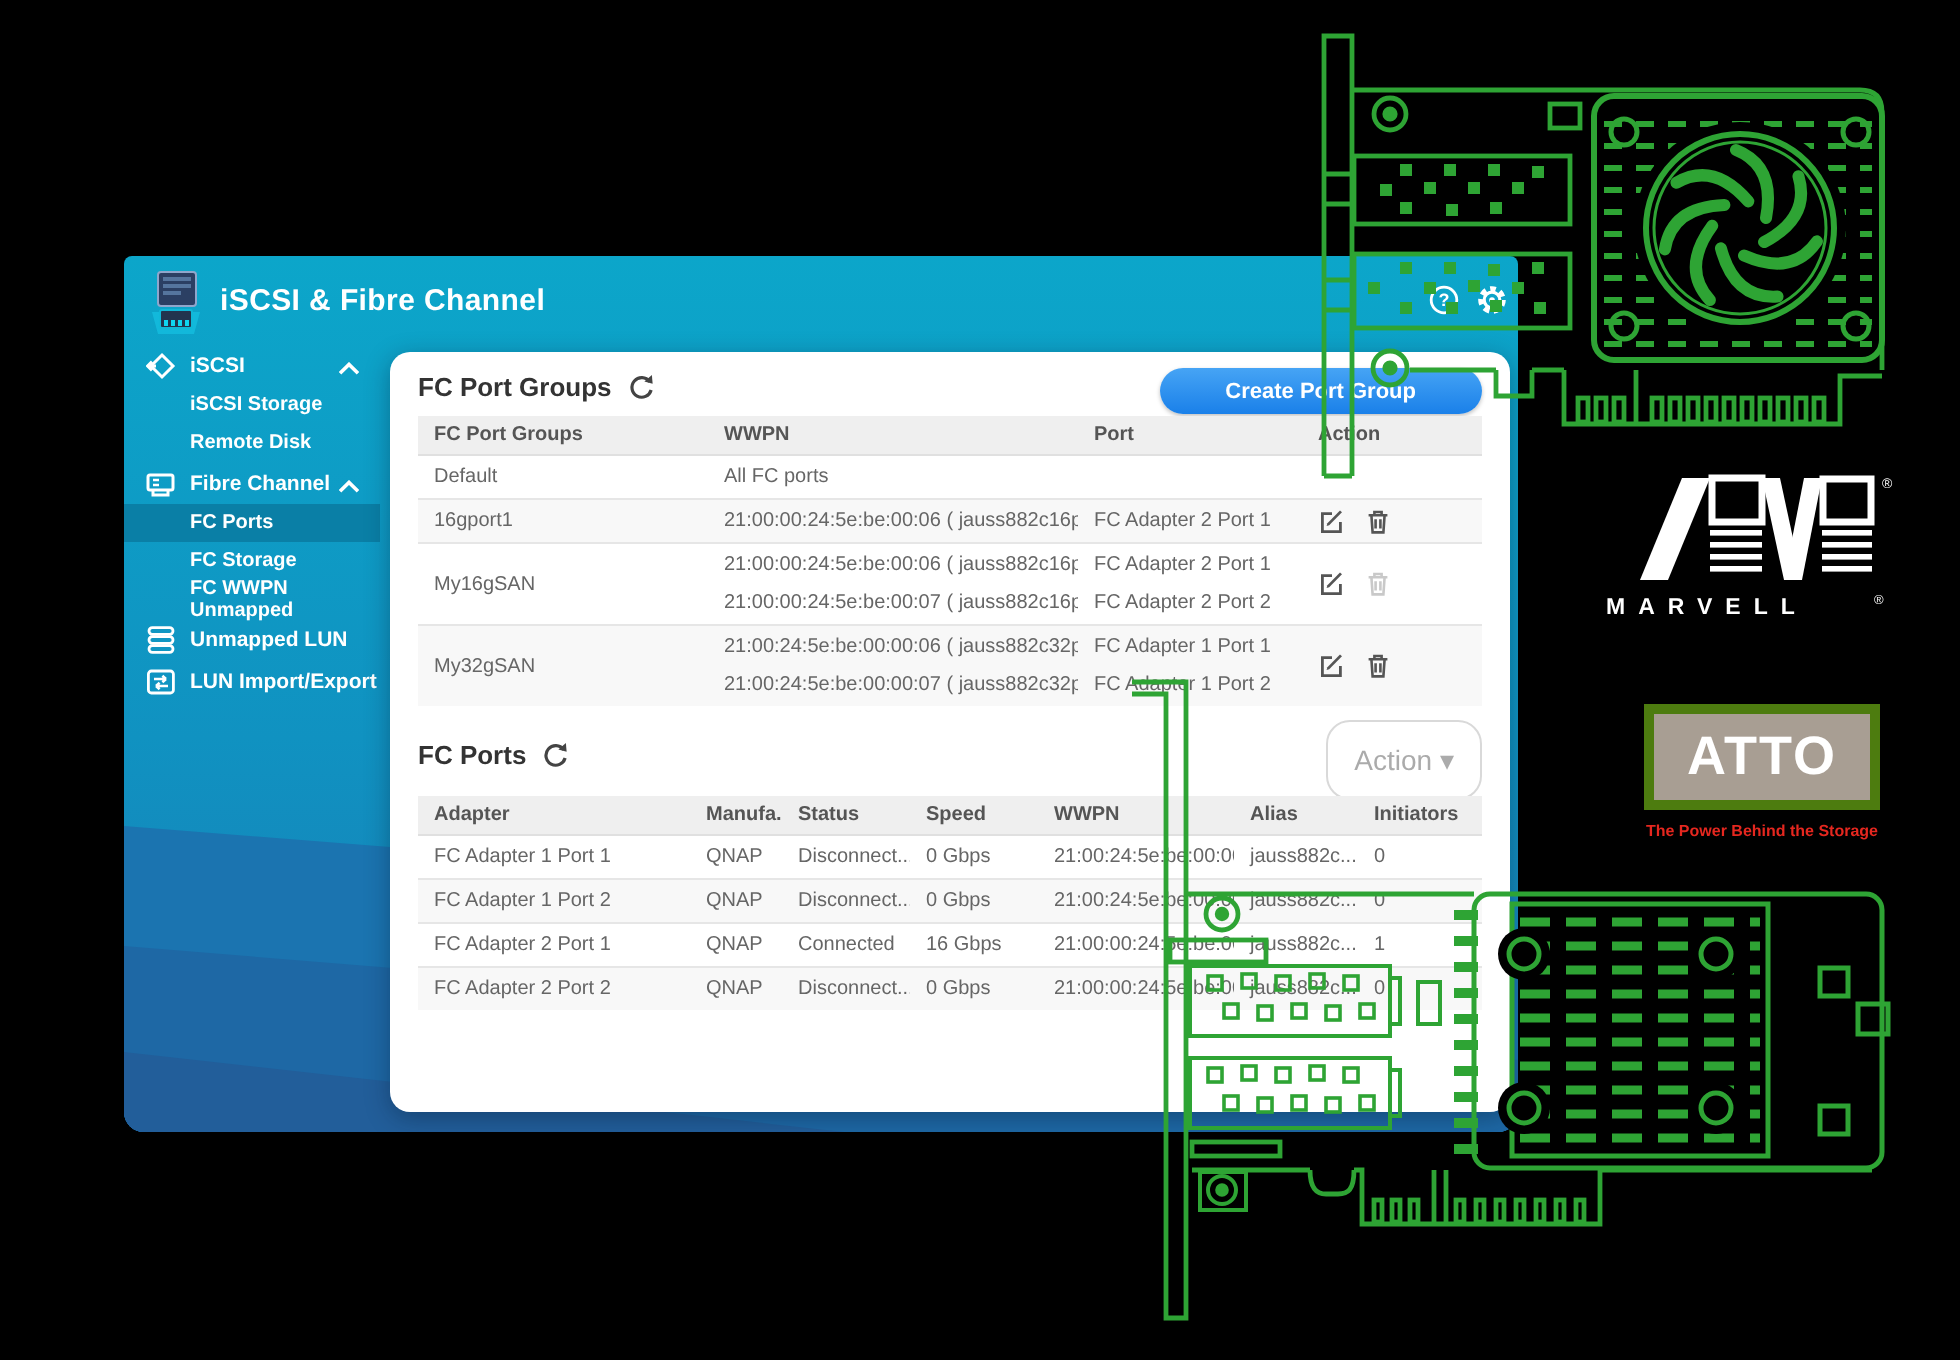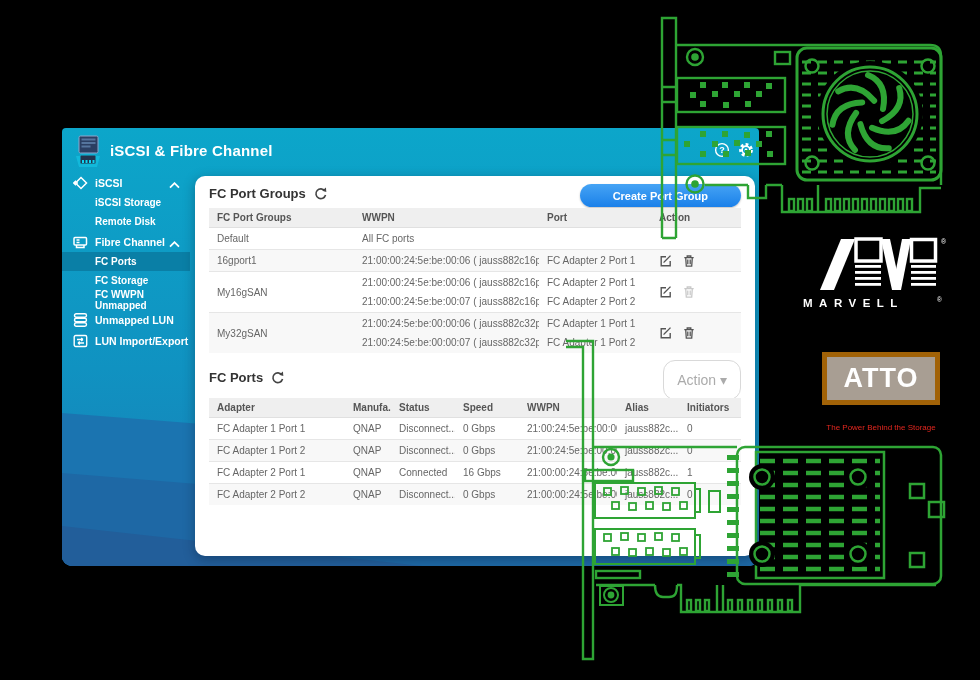--- a/index.html
+++ b/index.html
@@ -51,24 +51,24 @@
   td.single{height:21px;}
   .act-cell{display:flex;align-items:center;gap:9px;height:100%;}
   .row-icon{width:14px;height:14px;color:#555;cursor:pointer;}
   .row-icon.disabled{color:#c9c9c9;cursor:default;}
   #pg-table td{height:auto;}
   #pg-table tr td{padding-top:1px;padding-bottom:1px;}
 
   
   .marvell{position:absolute;left:800px;top:232px;width:150px;height:82px;}
   .atto{position:absolute;left:822px;top:352px;width:120px;}
-  .atto-box{box-sizing:border-box;width:118px;height:53px;background:#a16207;padding:5px;}
+  .atto-box{box-sizing:border-box;width:118px;height:53px;background:#4d7c0f;padding:5px;}
   .atto-inner{width:100%;height:100%;background:#a89e93;display:flex;align-items:center;justify-content:center;}
   .atto-word{color:#fff;font-size:27px;font-weight:bold;letter-spacing:1px;line-height:1;}
-  .atto-tag{margin-top:18px;color:#e5271f;font-size:8px;font-weight:normal;white-space:nowrap;text-align:center;width:118px;}
+  .atto-tag{margin-top:6px;color:#e5271f;font-size:8px;font-weight:bold;white-space:nowrap;text-align:center;width:118px;}
 
   .circuit{position:absolute;left:0;top:0;pointer-events:none;}
 </style>
 </head>
 <body>
 
 <div class="stage">
 
   <div class="marvell">
     <svg width="150" height="82" viewBox="0 0 150 82">

